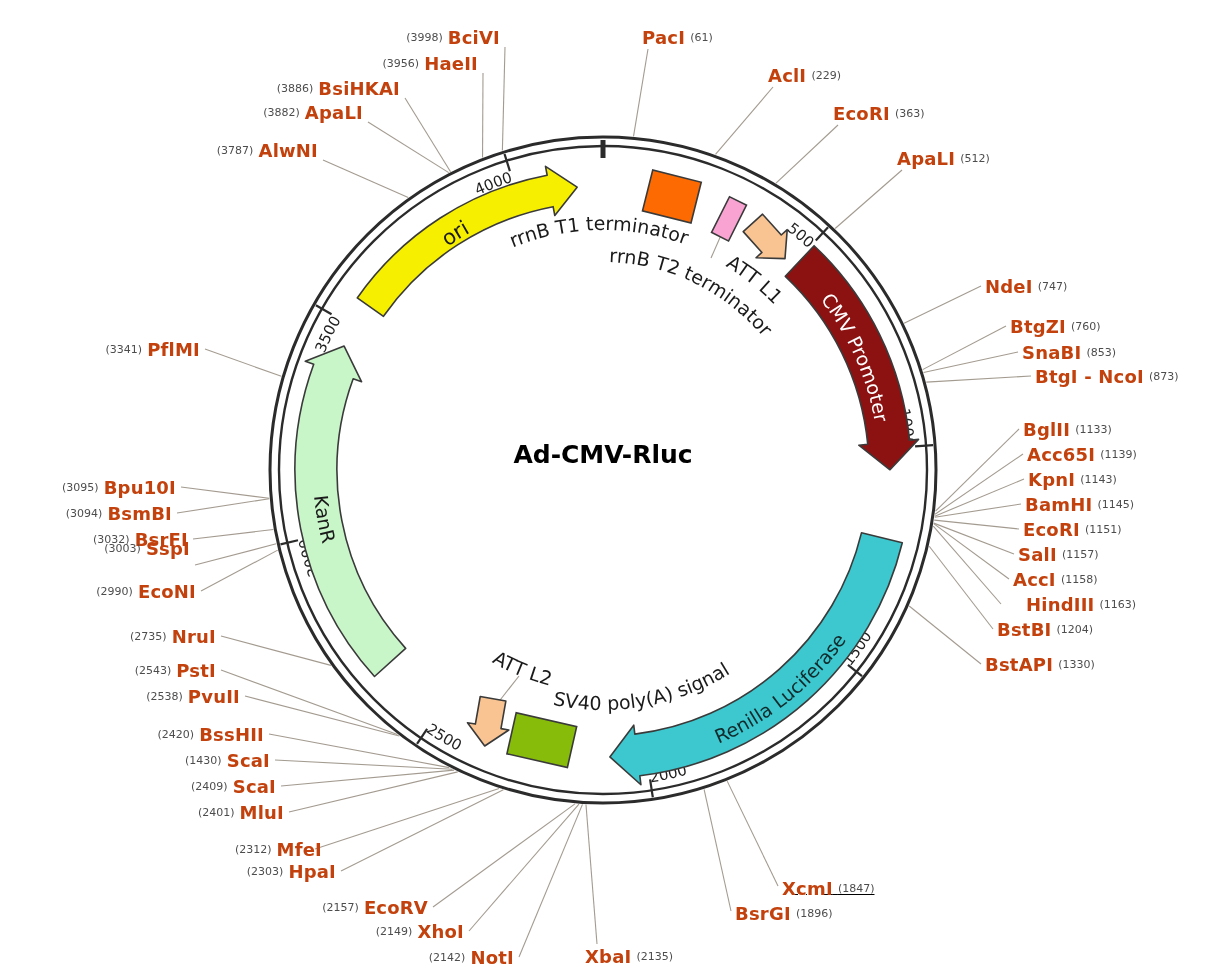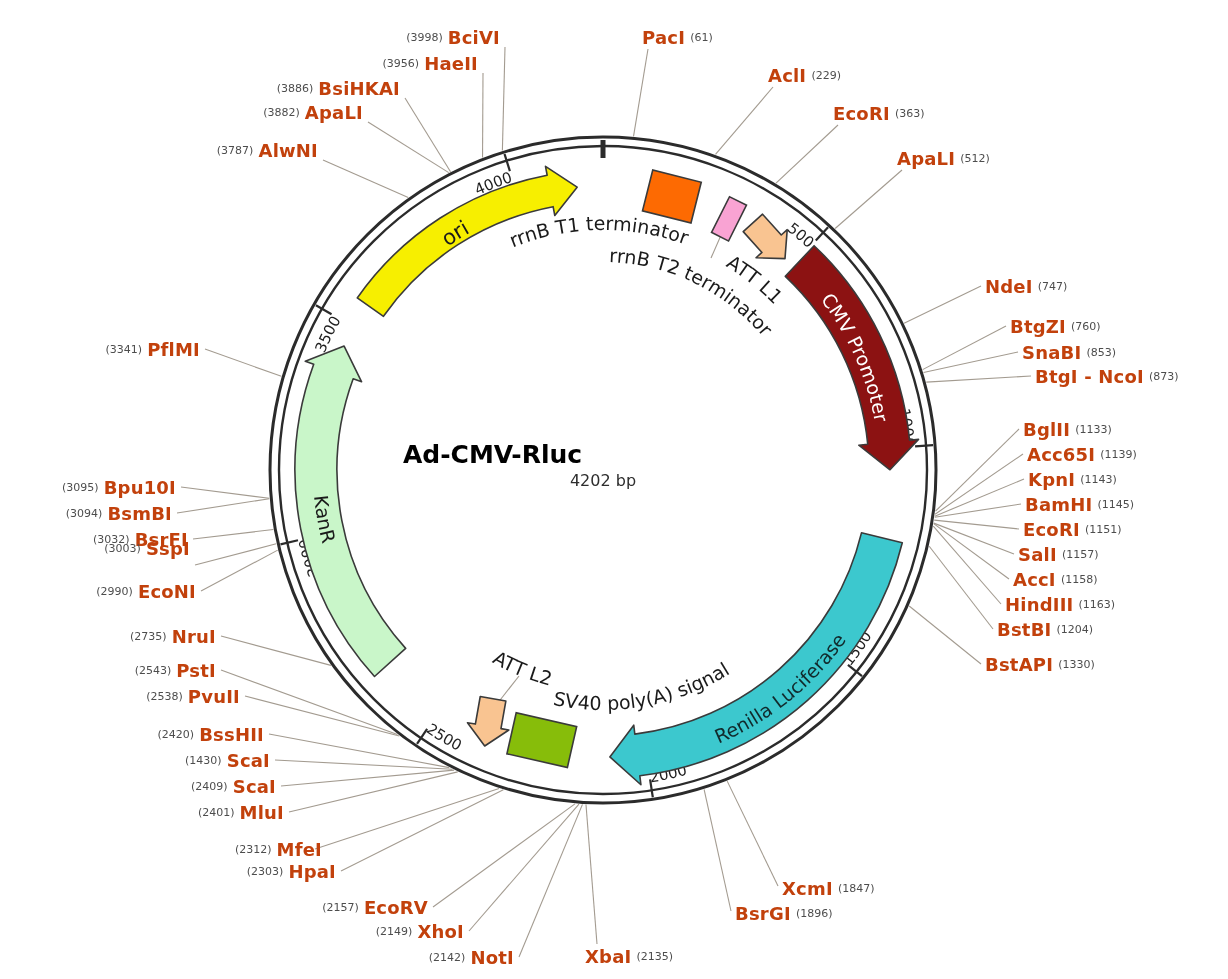--- a/index.html
+++ b/index.html
@@ -3,21 +3,21 @@
 <meta charset="utf-8">
 <style>
   html,body{margin:0;padding:0;background:#fff;}
   .canvas{position:relative;width:1228px;height:979px;background:#ffffff;overflow:hidden;
           font-family:"DejaVu Sans","Liberation Sans",sans-serif;}
   .canvas svg{position:absolute;left:0;top:0;}
   .site{position:absolute;white-space:nowrap;line-height:20px;}
   .site .sname{font-weight:bold;color:#c2410c;font-size:18px;letter-spacing:.2px;}
   .site .snum{color:#4d4d4d;font-size:11px;}
   .site .sname,.site .snum{vertical-align:middle;}
-  .ptitle{position:absolute;left:403px;top:440px;width:400px;
+  .ptitle{position:absolute;left:403px;top:440px;width:400px;text-align:center;
           font-size:25px;font-weight:bold;color:#000;}
   .psub{position:absolute;left:403px;top:471px;width:400px;text-align:center;
         font-size:16px;color:#2e2e2e;}
 </style>
 </head>
 <body>
 
 <div class="canvas">
   <svg id="map-svg" width="1228" height="979" viewBox="0 0 1228 979">
       <defs>
@@ -155,22 +155,21 @@
       <div class="site" style="left: 1010px; top: 316px;"><span class="sname">BtgZI</span>&nbsp;<span class="snum">(760)</span></div>
       <div class="site" style="left: 1022px; top: 342px;"><span class="sname">SnaBI</span>&nbsp;<span class="snum">(853)</span></div>
       <div class="site" style="left: 1035px; top: 366px;"><span class="sname">BtgI - NcoI</span>&nbsp;<span class="snum">(873)</span></div>
       <div class="site" style="left: 1023px; top: 419px;"><span class="sname">BglII</span>&nbsp;<span class="snum">(1133)</span></div>
       <div class="site" style="left: 1027px; top: 444px;"><span class="sname">Acc65I</span>&nbsp;<span class="snum">(1139)</span></div>
       <div class="site" style="left: 1028px; top: 469px;"><span class="sname">KpnI</span>&nbsp;<span class="snum">(1143)</span></div>
       <div class="site" style="left: 1025px; top: 494px;"><span class="sname">BamHI</span>&nbsp;<span class="snum">(1145)</span></div>
       <div class="site" style="left: 1023px; top: 519px;"><span class="sname">EcoRI</span>&nbsp;<span class="snum">(1151)</span></div>
       <div class="site" style="left: 1018px; top: 544px;"><span class="sname">SalI</span>&nbsp;<span class="snum">(1157)</span></div>
       <div class="site" style="left: 1013px; top: 569px;"><span class="sname">AccI</span>&nbsp;<span class="snum">(1158)</span></div>
-      <div class="site" style="left: 1005px; top: 594px;"><span class="sname">HindIII</span>&nbsp;<span class="snum">(1163)</span></div>
+      <div class="site" style="left: 1026px; top: 594px;"><span class="sname">HindIII</span>&nbsp;<span class="snum">(1163)</span></div>
       <div class="site" style="left: 997px; top: 619px;"><span class="sname">BstBI</span>&nbsp;<span class="snum">(1204)</span></div>
       <div class="site" style="left: 985px; top: 654px;"><span class="sname">BstAPI</span>&nbsp;<span class="snum">(1330)</span></div>
-      <div class="site" style="left: 782px; top: 878px;"><span class="sname">XcmI</span>&nbsp;<span class="snum">(1847)</span></div>
+      <div class="site" style="left: 782px; top: 878px; text-decoration: underline;"><span class="sname">XcmI</span>&nbsp;<span class="snum">(1847)</span></div>
       <div class="site" style="left: 735px; top: 903px;"><span class="sname">BsrGI</span>&nbsp;<span class="snum">(1896)</span></div>
       <div class="site" style="left: 585px; top: 946px;"><span class="sname">XbaI</span>&nbsp;<span class="snum">(2135)</span></div>
     </div>
   <div class="ptitle">Ad-CMV-Rluc</div>
-  <div class="psub">4202 bp</div>
 </div>
 
 </body></html>

